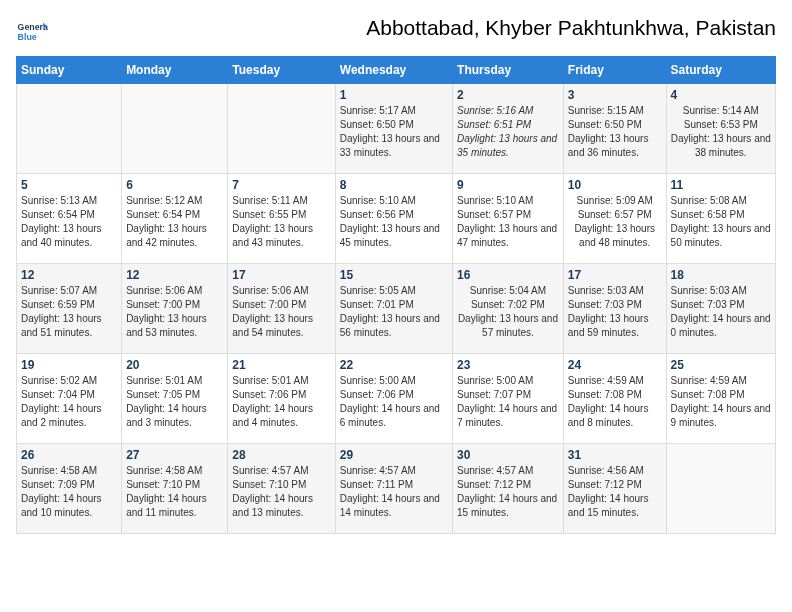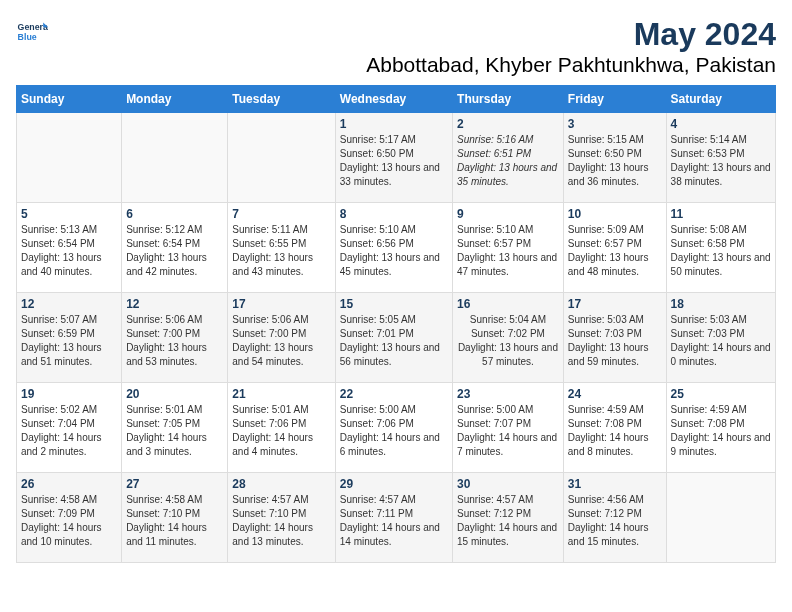--- a/index.html
+++ b/index.html
@@ -89,21 +89,20 @@
 <div class="header">
   <div class="logo">
     <svg class="logo-icon" viewBox="0 0 40 40">
       <rect width="40" height="40" fill="white"></rect>
       <text x="2" y="18" font-size="11" font-weight="bold" fill="#1a3a5c" font-family="Arial">General</text>
       <text x="2" y="30" font-size="11" font-weight="bold" fill="#2b7fd4" font-family="Arial">Blue</text>
       <polygon points="34,8 40,14 34,14" fill="#2b7fd4"></polygon>
     </svg>
   </div>
   <div class="title-block">
-    <div class="main-title">May 2024</div>
     <div class="subtitle">Abbottabad, Khyber Pakhtunkhwa, Pakistan</div>
   </div>
 </div>
 
 <table>
   <thead>
     <tr>
     <th>Sunday</th>
         <th>Monday</th>
         <th>Tuesday</th>
@@ -131,21 +130,21 @@
 Daylight: 13 hours and 35 minutes.</div>
         </td>
         <td>
           <span class="day-number">3</span>
           <div class="day-info" style="white-space: pre-line;">Sunrise: 5:15 AM
 Sunset: 6:50 PM
 Daylight: 13 hours and 36 minutes.</div>
         </td>
         <td>
           <span class="day-number">4</span>
-          <div class="day-info" style="white-space: pre-line;">Sunrise: 5:14 AM
+          <div class="day-info" style="white-space: pre-line; text-align: center;">Sunrise: 5:14 AM
 Sunset: 6:53 PM
 Daylight: 13 hours and 38 minutes.</div>
         </td>
       </tr>
       <tr>
         <td>
           <span class="day-number">5</span>
           <div class="day-info" style="white-space: pre-line;">Sunrise: 5:13 AM
 Sunset: 6:54 PM
 Daylight: 13 hours and 40 minutes.</div>
@@ -169,21 +168,21 @@
 Daylight: 13 hours and 45 minutes.</div>
         </td>
         <td>
           <span class="day-number">9</span>
           <div class="day-info" style="white-space: pre-line;">Sunrise: 5:10 AM
 Sunset: 6:57 PM
 Daylight: 13 hours and 47 minutes.</div>
         </td>
         <td>
           <span class="day-number">10</span>
-          <div class="day-info" style="white-space: pre-line;">Sunrise: 5:09 AM
+          <div class="day-info" style="white-space: pre-line; text-align: center;">Sunrise: 5:09 AM
 Sunset: 6:57 PM
 Daylight: 13 hours and 48 minutes.</div>
         </td>
         <td>
           <span class="day-number">11</span>
           <div class="day-info" style="white-space: pre-line;">Sunrise: 5:08 AM
 Sunset: 6:58 PM
 Daylight: 13 hours and 50 minutes.</div>
         </td>
       </tr>

